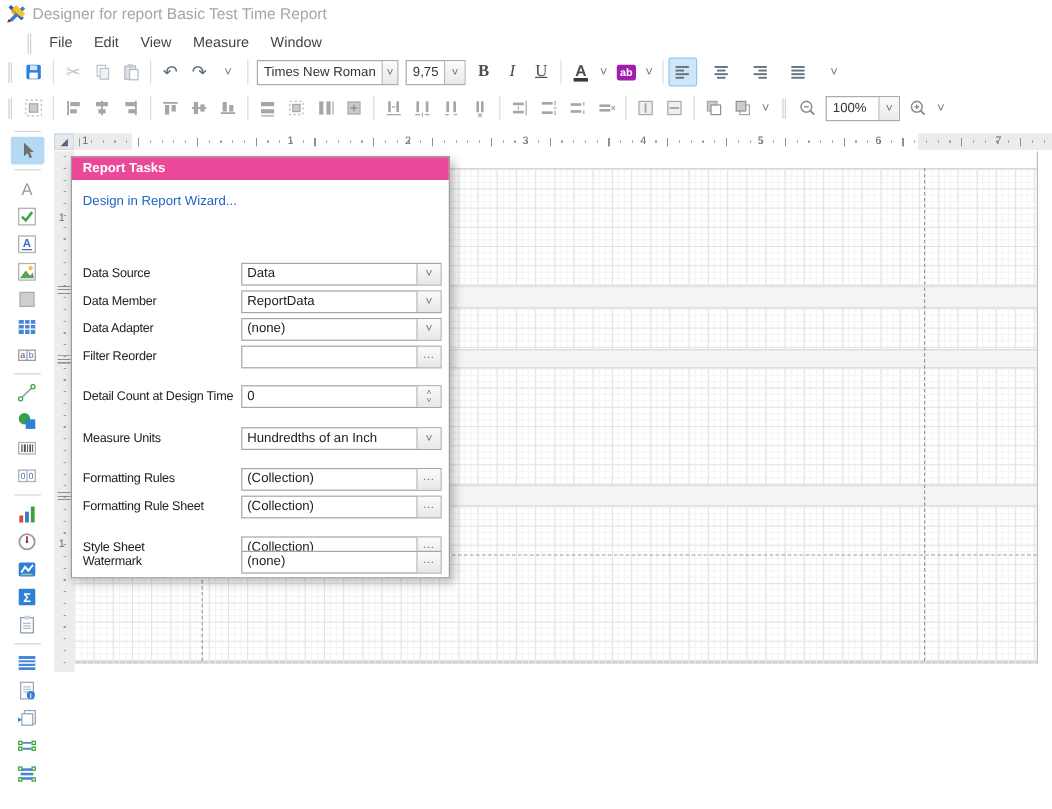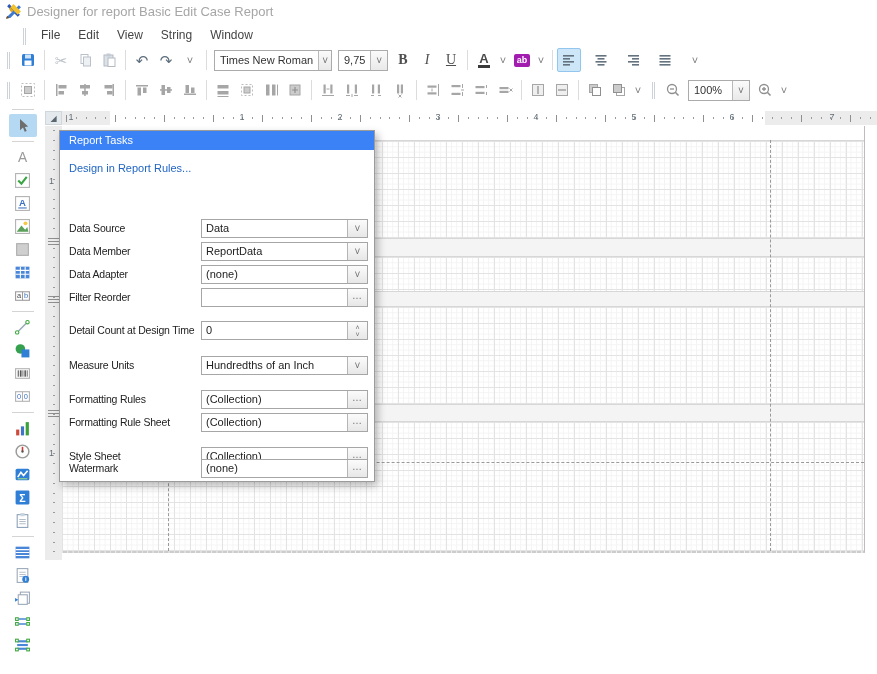--- a/index.html
+++ b/index.html
@@ -83,21 +83,21 @@
       linear-gradient(to right,#f3f3f3 1px,transparent 1px),
       linear-gradient(to bottom,#f3f3f3 1px,transparent 1px);
     background-size:16px 16px,16px 16px,5.33px 5.33px,5.33px 5.33px; }
   .band.bsep { background:#f4f4f4; border-top:1px solid #d7d7d7; border-bottom:1px solid #d7d7d7; }
   .guide-v { position:absolute; top:14px; bottom:0; width:0; border-left:1px dashed #9a9a9a; }
   .guide-h { position:absolute; left:0; right:0; height:0; border-top:1px dashed #9a9a9a; }
 
   
   .popup { position:absolute; left:59px; top:130px; width:316px; height:352px; background:#fff;
     border:1px solid #9b9b9b; box-shadow:3px 4px 8px rgba(0,0,0,.28); z-index:10; }
-  .popup-hdr { height:19px; background:#3b82f6; color:#fff; font-size:11px; font-weight:normal;
+  .popup-hdr { height:19px; background:#ec4899; color:#fff; font-size:11px; font-weight:bold;
     padding:3px 0 0 9px; }
   .links { margin:10px 0 0 9px; }
   .links a { display:block; font-size:11px; color:#2166c4; text-decoration:none;
     line-height:16px; cursor:pointer; }
   .frow { position:absolute; left:0; width:100%; height:19px; }
   .frow .flabel { position:absolute; left:9px; top:3px; font-size:10.5px; letter-spacing:-0.2px;
     color:#222; white-space:nowrap; }
   .frow .fedit { position:absolute; left:141px; top:0; width:167px; height:19px;
     border:1px solid #a6a6a6; background:#fff; }
   .frow .fval { position:absolute; left:4px; top:2px; right:22px; font-size:11px; color:#222;
@@ -116,29 +116,29 @@
 <div id="app">
 
   <div class="titlebar">
     <svg class="app-icon" viewBox="0 0 16 16">
       <path d="M2 3 L12 13 L14 11 L4 1 Z" fill="#2a56b8"></path>
       <path d="M13 2 L3 12 L1 14 L5 14 L15 4 Z" fill="#3f7ad0"></path>
       <polygon points="8,1 15,8 12,11 5,4" fill="#f2c230"></polygon>
       <polygon points="5,4 8,7 6,9 4,6" fill="#e0a81e"></polygon>
       <polygon points="2,12 4,14 1,15" fill="#6b4a1e"></polygon>
     </svg>
-    <span class="title">Designer for report Basic Edit Case Report</span>
+    <span class="title">Designer for report Basic Test Time Report</span>
   </div>
 
   <div class="menubar">
     <div class="grip"></div>
     <span class="menu-item">File</span>
     <span class="menu-item">Edit</span>
     <span class="menu-item">View</span>
-    <span class="menu-item">String</span>
+    <span class="menu-item">Measure</span>
     <span class="menu-item">Window</span>
   </div>
 
   <div class="toolbar tb1">
     <div class="grip"></div>
     <div class="tbtn">
       <svg width="16" height="16" viewBox="0 0 16 16">
         <rect x="2" y="2" width="12" height="12" rx="1.5" fill="#2f7fd6"></rect>
         <rect x="5" y="2.5" width="6" height="4" fill="#cfe3f7"></rect>
         <rect x="4.5" y="8.5" width="7" height="5" fill="#fff"></rect>
@@ -684,21 +684,21 @@
     <div class="band bsep" style="top:278px;height:18px"></div>
     <div class="band grid" style="top:296px;height:131px"></div>
     <div class="guide-v" style="left:106px"></div>
     <div class="guide-v" style="left:708px"></div>
     <div class="guide-h" style="top:336px"></div>
   </div>
 
   <div class="popup">
     <div class="popup-hdr">Report Tasks</div>
     <div class="links">
-      <a>Design in Report Rules...</a>
+      <a>Design in Report Wizard...</a>
     </div>
 
     <div class="frow" style="top:88px">
       <span class="flabel">Data Source</span>
       <div class="fedit">
         <span class="fval">Data</span>
         <span class="fbtn">
             <span>˅</span>
           </span>
       </div>

